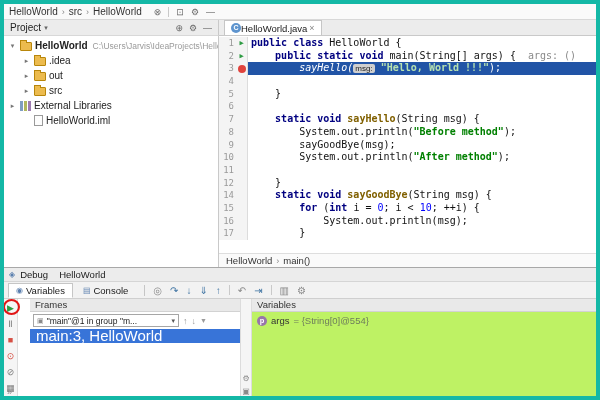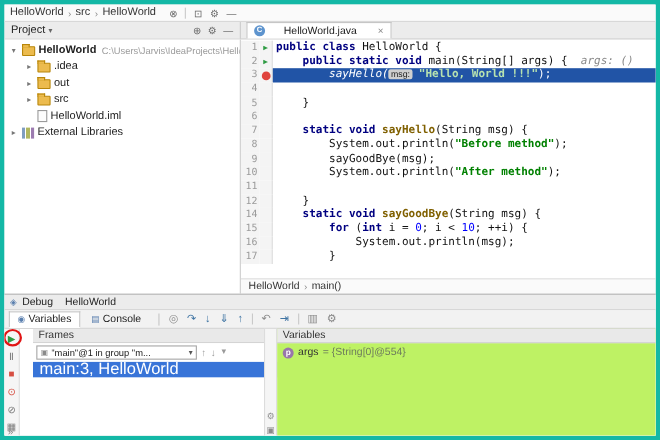--- a/index.html
+++ b/index.html
@@ -25,38 +25,38 @@
   .tlabel{font-size:10px;color:#222}
   .b{font-weight:bold}
   .tsuffix{color:#9a9a9a;font-size:8.5px;margin-left:2px}
   .ic-folder,.ic-project{width:12px;height:9px;background:#ecbb4e;border:1px solid #b8860b;border-radius:1px;position:relative;display:inline-block;flex:none;margin-top:2px}
   .ic-folder::before,.ic-project::before{content:"";position:absolute;left:-1px;top:-3px;width:5px;height:2px;background:#ecbb4e;border:1px solid #b8860b;border-bottom:none}
   .ic-file{width:9px;height:11px;background:#fdfdfd;border:1px solid #9a9a9a;display:inline-block;flex:none}
   .ic-library{width:11px;height:10px;display:inline-block;flex:none;background:linear-gradient(90deg,#7f9dc0 0 3px,#fff 3px 4px,#b0b65e 4px 7px,#fff 7px 8px,#9c7bb0 8px 11px)}
 
   
   .tabbar{position:absolute;left:215px;top:16px;width:381px;height:16px;background:#ececec;border-bottom:1px solid #c9c9c9;display:flex;align-items:flex-end;padding-left:5px}
-  .tab{height:15px;background:#fff;border:1px solid #c6c6c6;border-bottom:none;display:inline-flex;align-items:center;gap:17px;padding:0 6px;font-size:9.5px}
+  .tab{height:15px;background:#fff;border:1px solid #c6c6c6;border-bottom:none;display:inline-flex;align-items:center;gap:0;padding:0 6px;font-size:9.5px}
   .classbadge{width:10px;height:10px;background:#5e94ce;color:#fff;border-radius:50%;font-size:7px;line-height:10px;text-align:center;font-weight:bold;flex:none}
   .tabclose{color:#888;font-size:9px;margin-left:2px}
 
   
   .editor{position:absolute;left:215px;top:32px;width:381px;height:217px;background:#fff;overflow:hidden;padding-top:1px}
   .cl{display:flex;height:12.7px;line-height:12.7px;font-family:"DejaVu Sans Mono",monospace;font-size:10px}
   .gut{width:17px;padding-right:2px;text-align:right;color:#9a9a9a;font-size:9px;background:#f4f4f4;flex:none}
   .gicon{width:12px;background:#f4f4f4;border-right:1px solid #dcdcdc;flex:none;display:flex;align-items:center;justify-content:center}
   .runico{color:#2e9b43;font-size:7px}
   .bpico{width:8px;height:8px;border-radius:50%;background:#e0433d;display:inline-block}
   .codebox{flex:1;padding-left:3px;white-space:pre}
   .codebox.current{background:#2154a6}
   .sk{color:#000080;font-weight:bold}
   .ss{color:#008000;font-weight:bold}
   .sn{color:#0000ff}
   .sd{color:#806000;font-weight:bold}
-  .sh{color:#8a8a8a;font-style:italic}
+  .sh{color:#8a8a8a;}
   .schip{background:#cfcfcf;color:#222;border-radius:2px;padding:0 2px;font-size:8px;font-family:"Liberation Sans",sans-serif}
   .sp{color:#111}
   .sw{color:#fff}
   .swi{color:#fff;font-style:italic}
   .sws{color:#b7e2b0;font-weight:bold}
   .ed-bc{position:absolute;left:215px;top:249px;width:381px;height:14px;background:#fafafa;border-top:1px solid #dedede;display:flex;align-items:center;gap:4px;padding:0 7px;font-size:9.5px;color:#333}
 
   
   .debug{position:absolute;left:0;top:263px;width:596px;height:133px;background:#f7f7f7;border-top:1px solid #a8a8a8}
   .dbg-tabs{height:14px;display:flex;align-items:center;gap:5px;padding:0 5px;background:#ececec;border-bottom:1px solid #d5d5d5;font-size:9.5px}
@@ -145,29 +145,29 @@
       <div class="trow" style="padding-left: 18px;">
         <span class="t-arrow">▸</span>
         <span class="ic-folder"></span>
         <span class="tlabel">out</span>
       </div>
       <div class="trow" style="padding-left: 18px;">
         <span class="t-arrow">▸</span>
         <span class="ic-folder"></span>
         <span class="tlabel">src</span>
       </div>
+      <div class="trow" style="padding-left: 4px;">
+        <span class="t-arrow">▸</span>
+        <span class="ic-library"></span>
+        <span class="tlabel">External Libraries</span>
+      </div>
       <div class="trow" style="padding-left: 18px;">
         <span class="t-arrow"></span>
         <span class="ic-file"></span>
         <span class="tlabel">HelloWorld.iml</span>
-      </div>
-      <div class="trow" style="padding-left: 4px;">
-        <span class="t-arrow">▸</span>
-        <span class="ic-library"></span>
-        <span class="tlabel">External Libraries</span>
       </div>
     </div>
 
   <div class="tabbar">
     <div class="tab">
       <span class="classbadge">C</span>
       <span class="tablabel">HelloWorld.java</span>
       <span class="tabclose">×</span>
     </div>
   </div>

